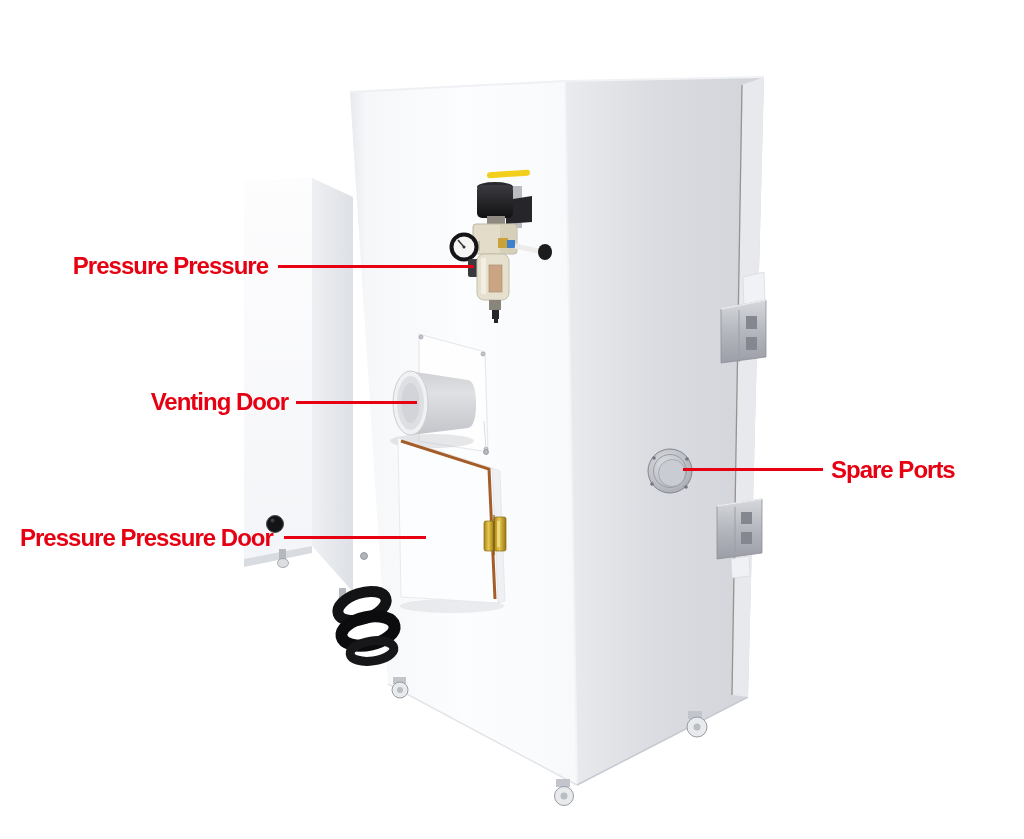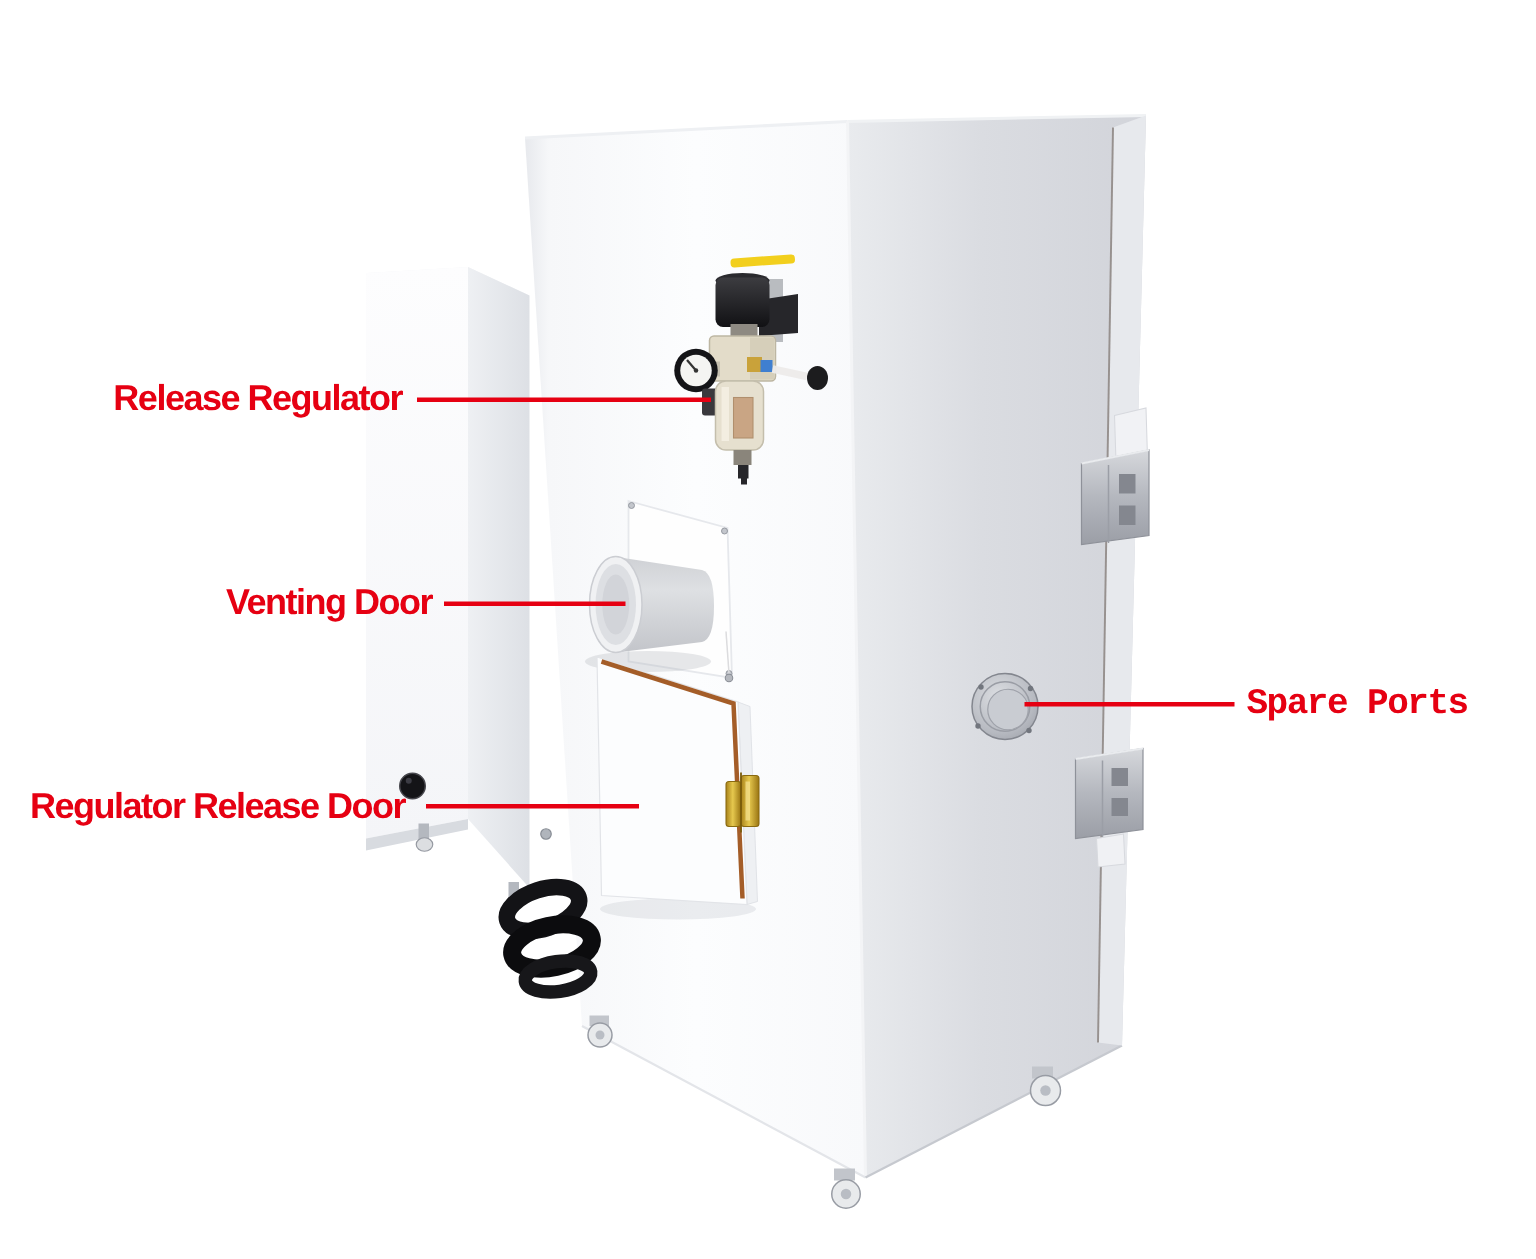--- a/index.html
+++ b/index.html
@@ -228,25 +228,25 @@
       <circle cx="564" cy="796" r="9.5" fill="#e8eaec" stroke="#989ca4" stroke-width="1"></circle>
       <circle cx="564" cy="796" r="3.5" fill="#b9bdc4"></circle>
     </g>
     <g>
       <rect x="688" y="711" width="14" height="8" fill="#c2c5cb"></rect>
       <circle cx="697" cy="727" r="10" fill="#e8eaec" stroke="#989ca4" stroke-width="1"></circle>
       <circle cx="697" cy="727" r="3.5" fill="#b9bdc4"></circle>
     </g>
   </svg>
 
-  <div class="callout" style="left:40px;top:253px;width:228px;text-align:right;">Release Regulator</div>
+  <div class="callout" style="left:40px;top:253px;width:228px;text-align:right;">Pressure Pressure</div>
   <div class="leader" style="left:278px;top:265px;width:196px;"></div>
 
   <div class="callout" style="left:40px;top:389px;width:248px;text-align:right;">Venting Door</div>
   <div class="leader" style="left:296px;top:401px;width:121px;"></div>
 
-  <div class="callout" style="left:20px;top:525px;width:245px;text-align:right;">Regulator Release Door</div>
+  <div class="callout" style="left:20px;top:525px;width:245px;text-align:right;">Pressure Pressure Door</div>
   <div class="leader" style="left:284px;top:536px;width:142px;"></div>
 
-  <div class="callout" style="left:831px;top:457px;font-family:Liberation Mono, monospace;">Spare Ports</div>
+  <div class="callout" style="left:831px;top:457px;">Spare Ports</div>
   <div class="leader" style="left:683px;top:468px;width:140px;"></div>
 
 </div>
 
 </body></html>

